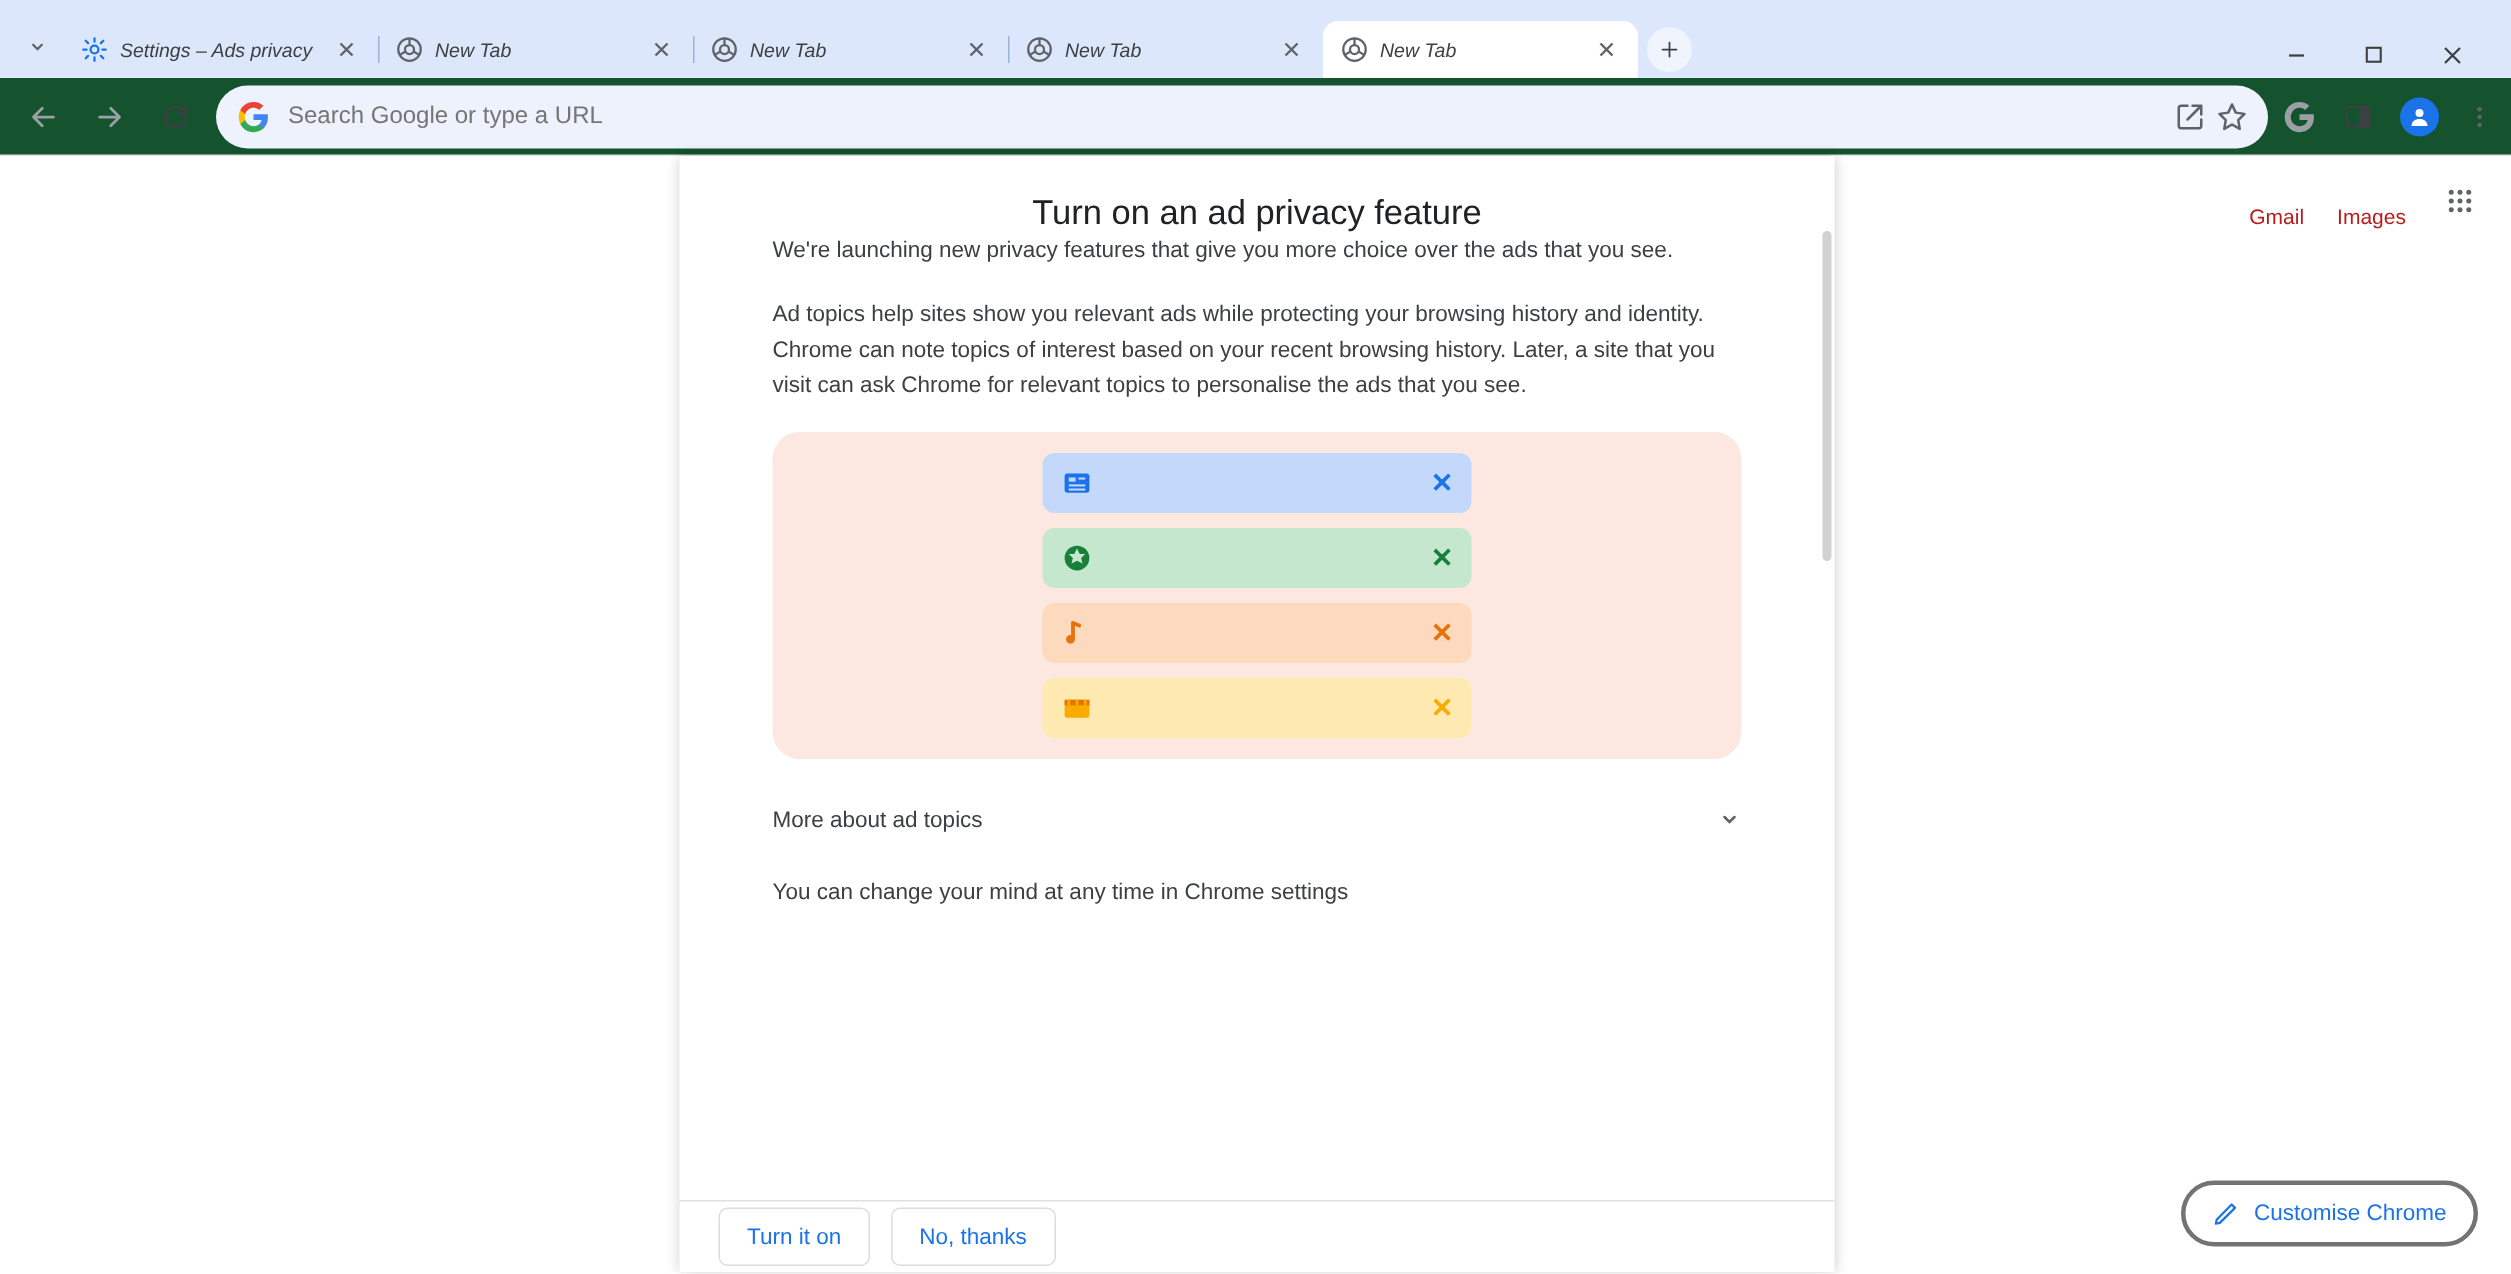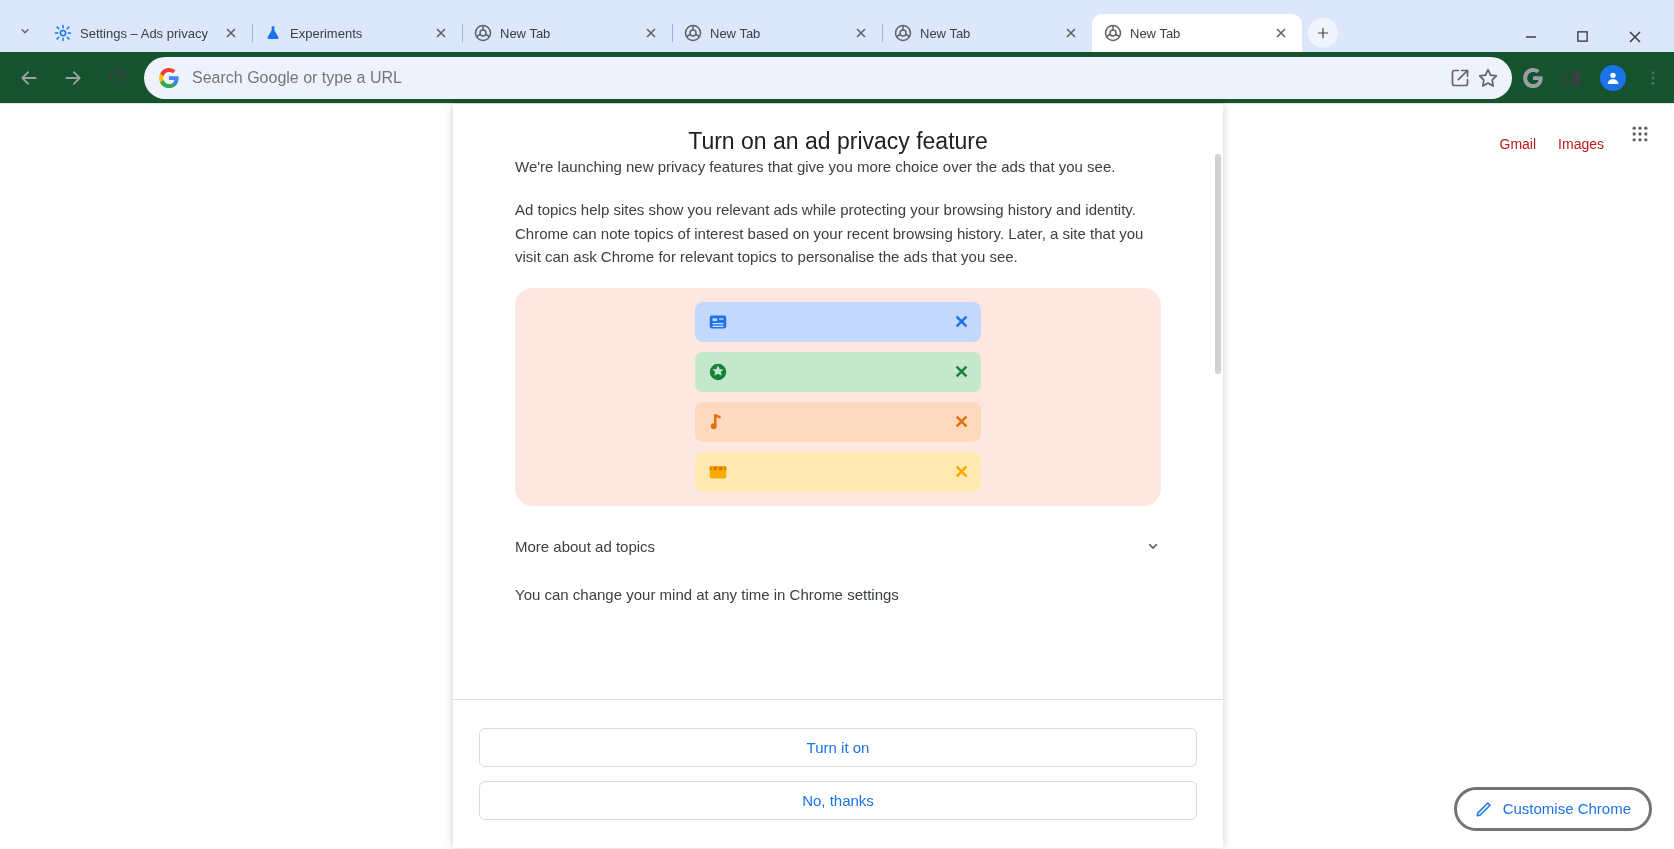--- a/index.html
+++ b/index.html
@@ -2,21 +2,21 @@
 <html><head>
 <meta charset="utf-8">
 <style>
 * { box-sizing: border-box; margin: 0; padding: 0; }
 body { font-family: "Segoe UI", Arial, sans-serif; font-size: 14px; background: #fff; overflow: hidden; width: 1674px; height: 849px; position: relative; }
 
 
 .top { height: 52px; background: #dde7fb; display: flex; align-items: flex-end; padding: 8px 8px 0 8px; position: relative; }
 .search-tabs { width: 34px; height: 34px; display:flex; align-items:center; justify-content:center; color:#5f6368; margin-bottom:4px;}
 .tabs { display: flex; align-items: flex-end; flex: 1; height: 100%; }
-.tab { height: 38px; display: flex; align-items: center; padding: 0 12px; gap: 8px; font-size: 13px; color: #3c4043; cursor: pointer; border-radius: 10px 10px 0 0; flex: 0 0 210px; position: relative; }
+.tab { height: 38px; display: flex; align-items: center; padding: 0 12px; gap: 8px; font-size: 13px; color: #3c4043; cursor: pointer; border-radius: 10px 10px 0 0; flex: 0 0 210px; position: relative; font-style: italic; }
 .tab .sep { position: absolute; right: -1px; top: 10px; bottom: 10px; width: 1px; background: #9fb0d4; }
 .tab.active { background: #fff; }
 .tab .title { flex: 1; white-space: nowrap; overflow: hidden; text-overflow: ellipsis; }
 .tab .close { width: 18px; height: 18px; display:flex; align-items:center; justify-content:center; color:#5f6368; border-radius:50%; }
 .newtab-btn { width: 30px; height: 30px; border-radius: 50%; display:flex; align-items:center; justify-content:center; background:#f0f4fc; margin-left:6px; margin-bottom:4px; color:#3c4043;}
 .win-controls { display:flex; gap: 26px; margin-right: 12px; margin-bottom:8px; margin-left:30px; color:#3c4043;}
 .win-controls span { width:26px; text-align:center; font-size:14px;}
 .favicon { width:18px; height:18px; display:flex; align-items:center; justify-content:center; }
 
 
@@ -46,21 +46,21 @@
 .dialog-body { flex:1; overflow:auto; padding: 24px 62px 10px 62px; position:relative;}
 .dialog-scrollbar { position:absolute; right:2px; top:50px; width:6px; height:220px; background:#d1d1d1; border-radius:3px;}
 .dialog h1 { font-size:23px; font-weight:400; text-align:center; color:#202124; }
 .dialog p { font-size:15px; line-height:1.55; color:#3c4043; margin-bottom:20px;}
 .more-row { display:flex; justify-content:space-between; align-items:flex-start; padding: 8px 0; font-size:15px; color:#3c4043; margin-bottom:20px;}
 .illus { background:#fce8e0; border-radius:18px; padding: 14px 180px; margin: 6px 0 24px 0; display:flex; flex-direction:column; gap:10px;}
 .chip { height:40px; border-radius:8px; display:flex; align-items:center; justify-content:space-between; padding:0 12px;}
 .chip.blue{background:#c3d8fb;} .chip.green{background:#c4e7cd;} .chip.orange{background:#fdd9be;} .chip.yellow{background:#feeab0;}
 .chip .ci { font-size:20px;}
 .chip .cx { font-size:18px; font-weight:bold;}
-.dialog-footer { border-top:1px solid #e0e0e0; padding: 28px 26px; display:flex; justify-content:flex-start; gap:14px;flex-direction:column;}
+.dialog-footer { border-top:1px solid #e0e0e0; padding: 4px 26px; display:flex; justify-content:flex-start; gap:14px;}
 .dlg-btn { border:1px solid #dadce0; background:#fff; color:#1a73e8; font-size:15px; padding: 10px 18px; border-radius:6px; cursor:pointer;}
 
 
 .customise { position:absolute; bottom:18px; right:22px; border:3px solid #737373; border-radius:22px; padding:10px 18px; display:flex; gap:10px; color:#1a73e8; font-size:15px; background:#fff;}
 
 svg { display:block; }
 </style>
 </head>
 <body>
 
@@ -81,34 +81,20 @@
       </span>
       <span class="title">Settings – Ads privacy</span>
       <span class="close">
         <svg width="10" height="10" viewBox="0 0 10 10">
             <path d="M1 1l8 8M9 1l-8 8" stroke="#5f6368" stroke-width="1.6"></path>
           </svg>
       </span>
       <span class="sep"></span>
     </div>
 
-    <div class="tab">
-      <span class="favicon">
-        <svg width="16" height="16" viewBox="0 0 24 24">
-            <path d="M10 2h4v6l6 10a2 2 0 0 1-1.7 3H5.7A2 2 0 0 1 4 18l6-10V2z" fill="#1a73e8"></path>
-          </svg>
-      </span>
-      <span class="title">Experiments</span>
-      <span class="close">
-        <svg width="10" height="10" viewBox="0 0 10 10">
-            <path d="M1 1l8 8M9 1l-8 8" stroke="#5f6368" stroke-width="1.6"></path>
-          </svg>
-      </span>
-      <span class="sep"></span>
-    </div>
 
     <div class="tab">
       <span class="favicon">
         <svg width="18" height="18" viewBox="0 0 24 24">
             <circle cx="12" cy="12" r="10" fill="none" stroke="#5f6368" stroke-width="2"></circle>
             <circle cx="12" cy="12" r="4" fill="none" stroke="#5f6368" stroke-width="2"></circle>
             <path d="M12 2l0 6M3 17l5-3M21 17l-5-3" stroke="#5f6368" stroke-width="2"></path>
           </svg>
       </span>
       <span class="title">New Tab</span>

